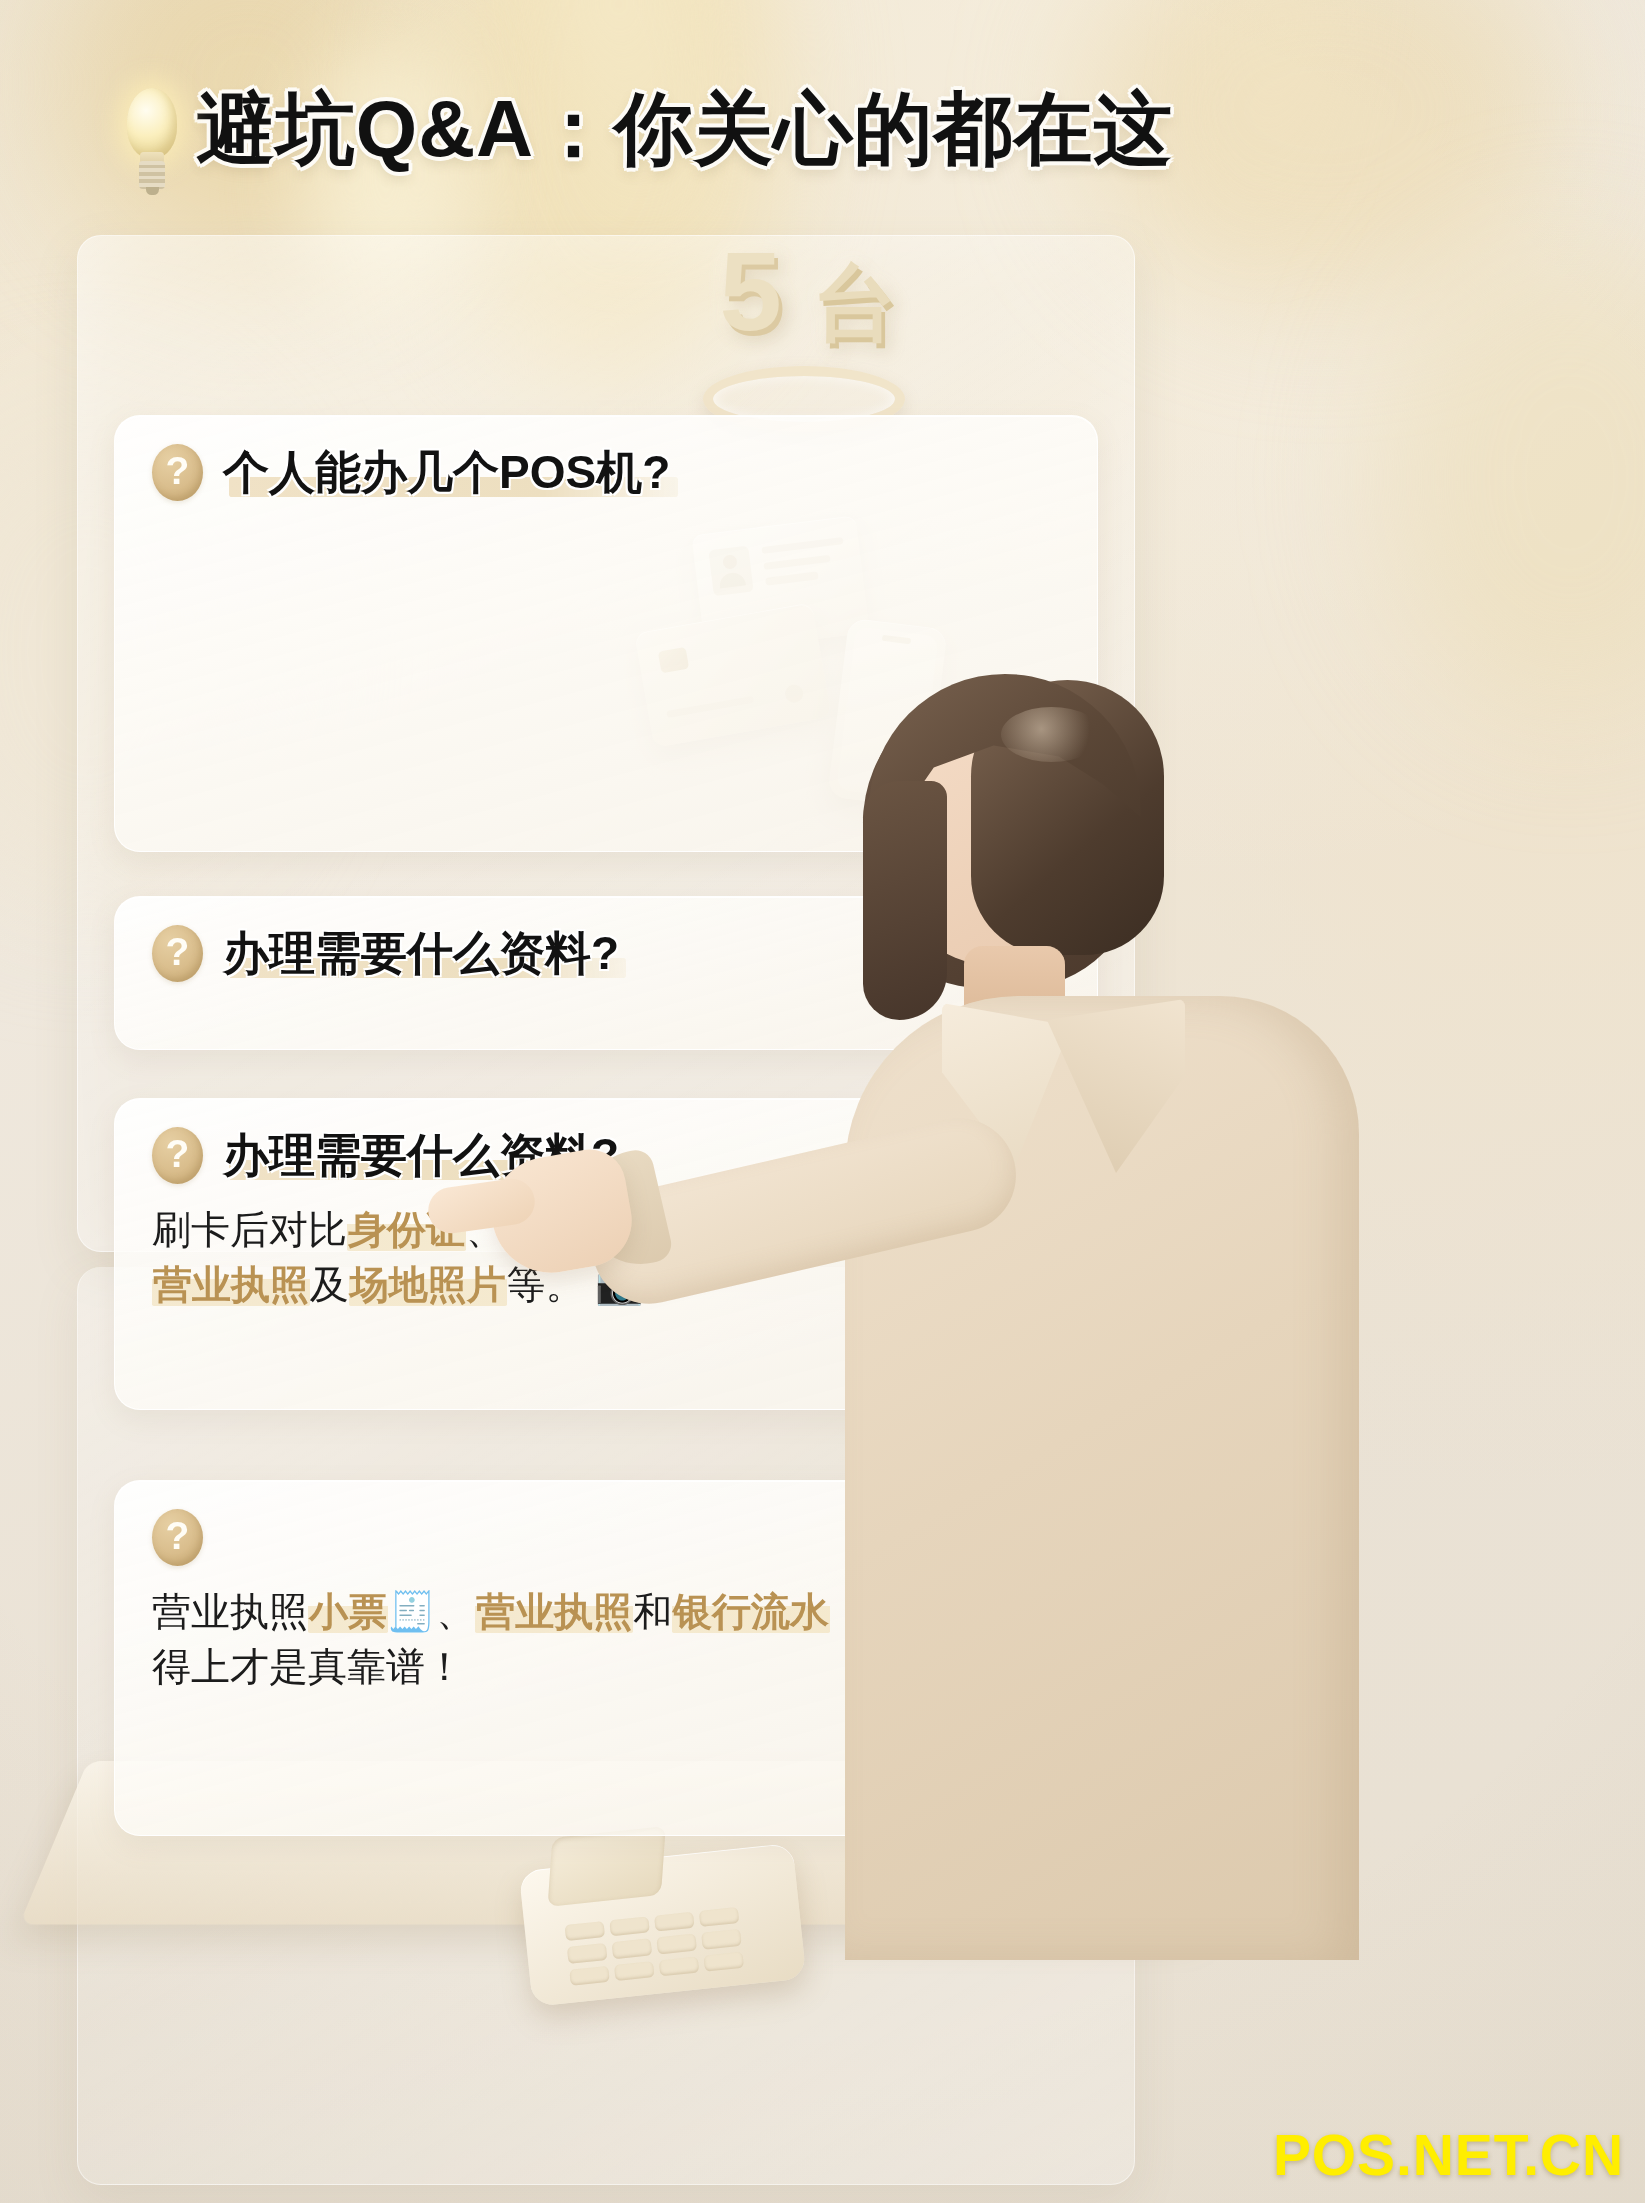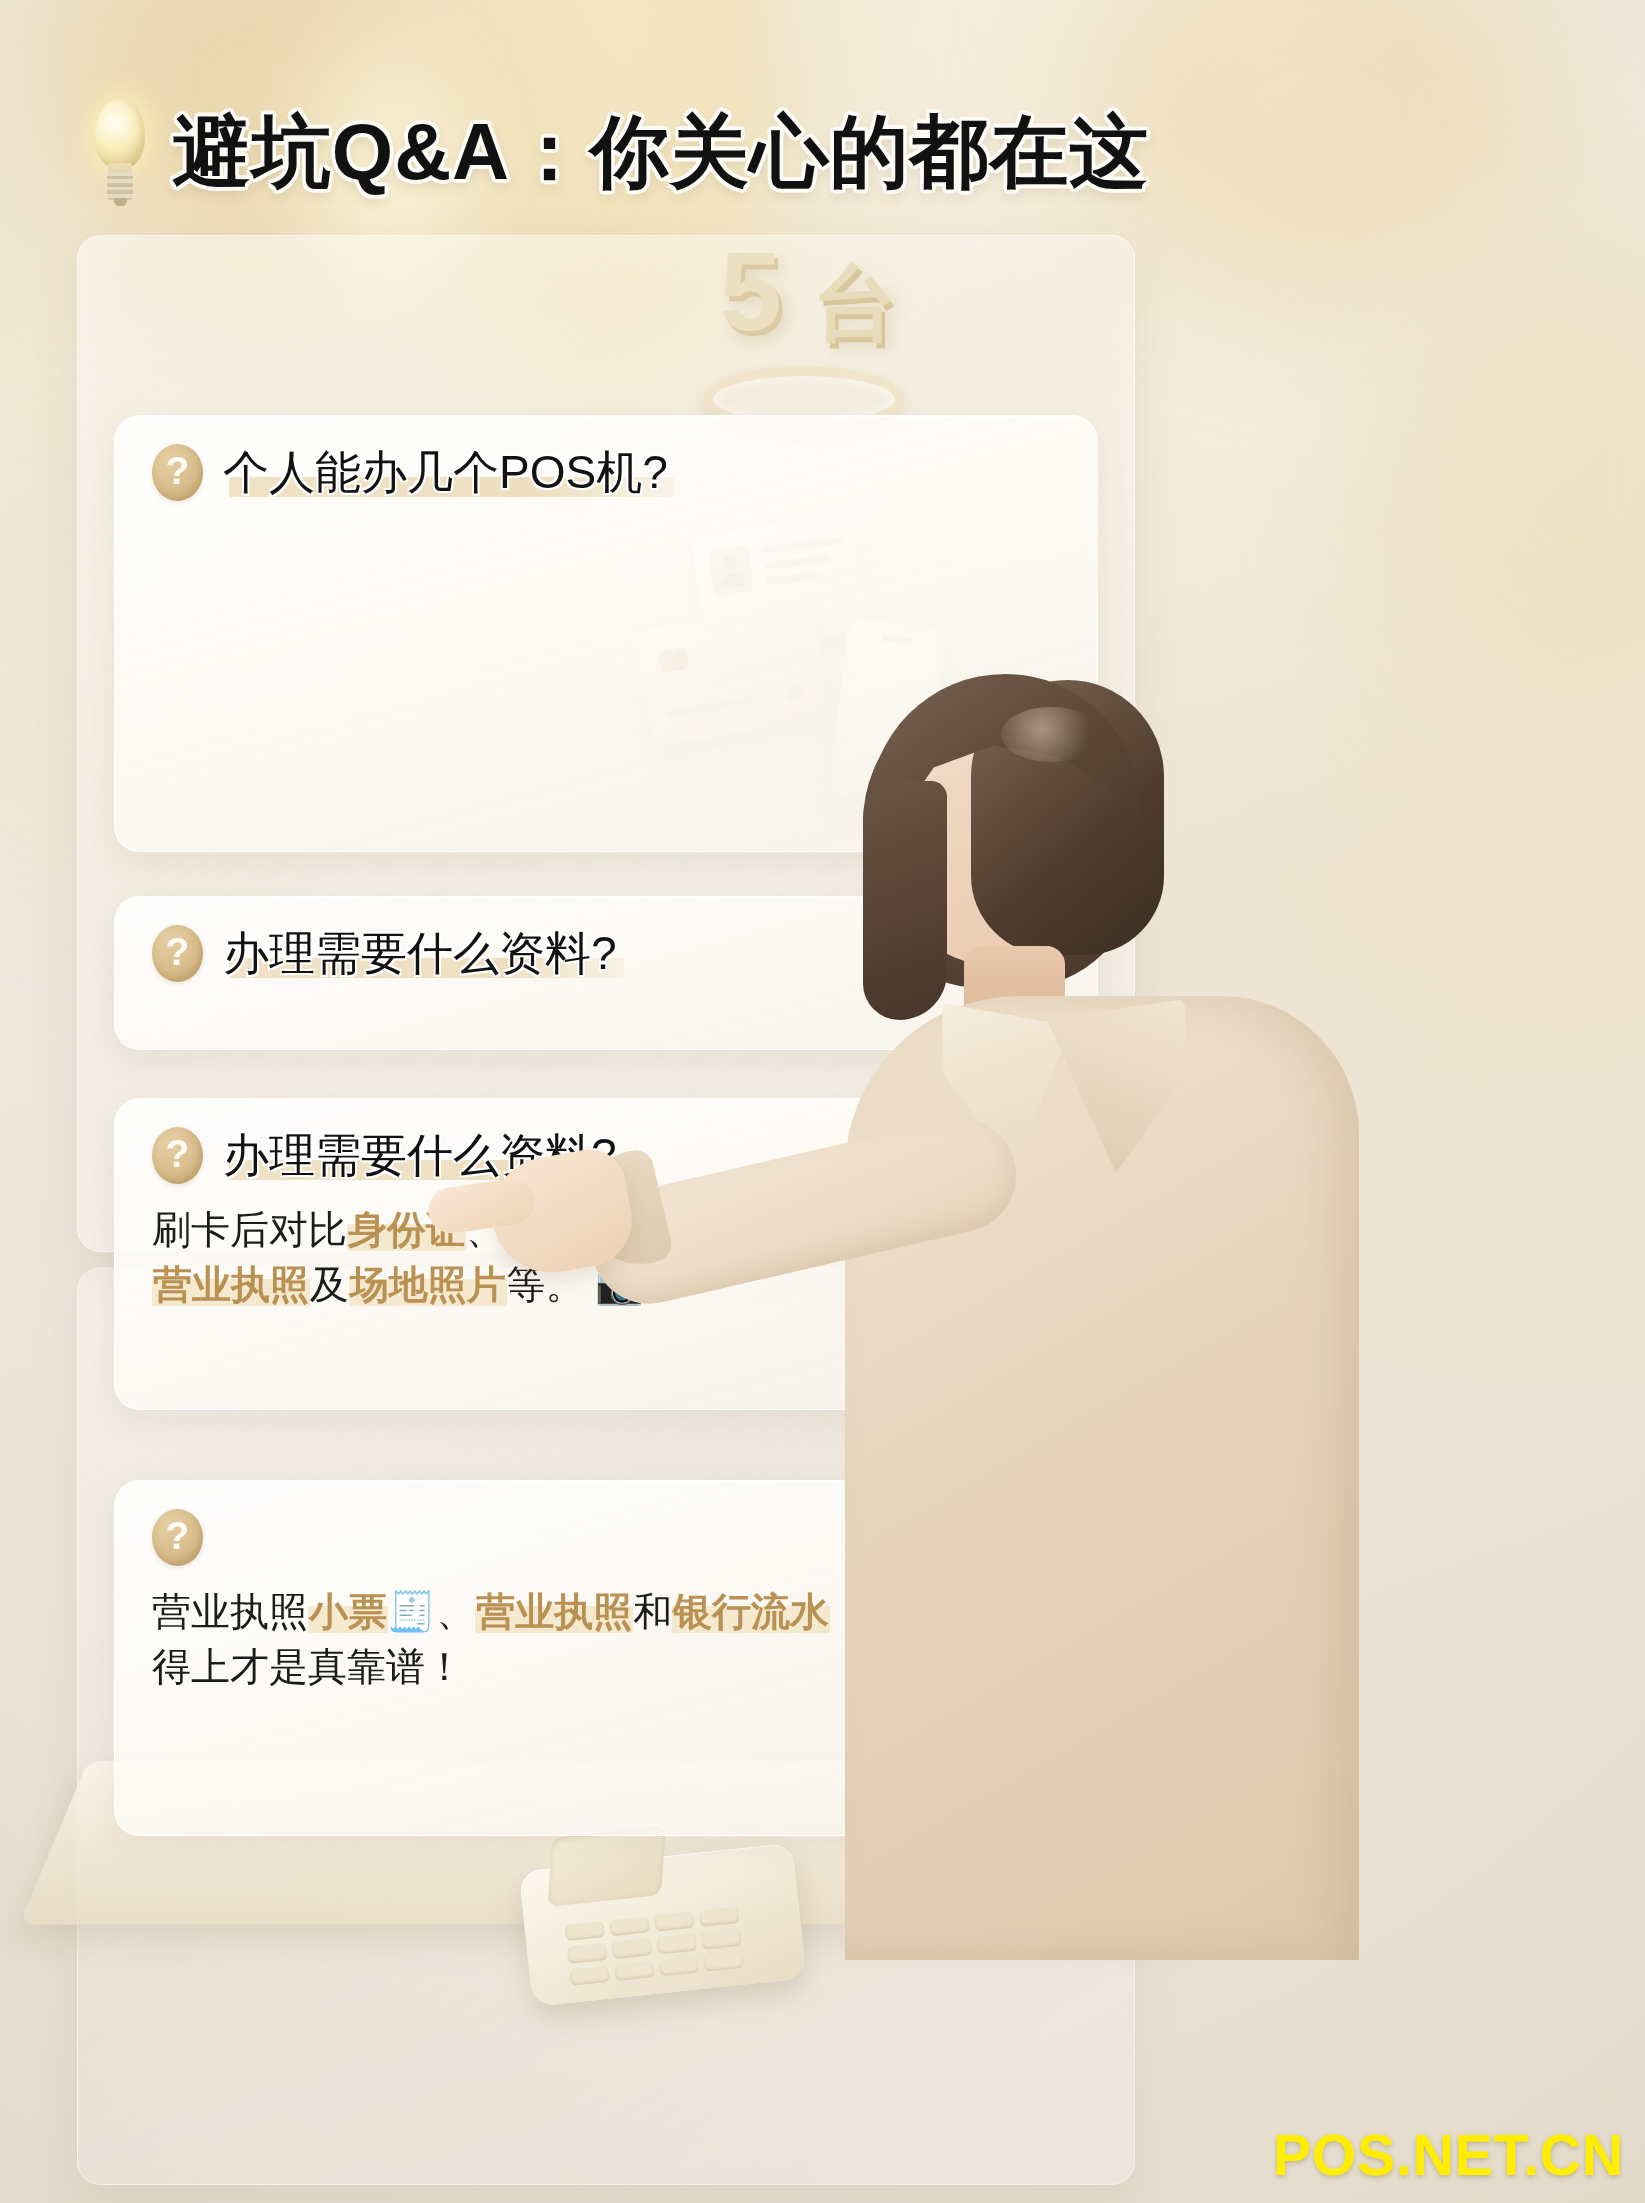--- a/index.html
+++ b/index.html
@@ -29,21 +29,21 @@
   .b6{ left:303px; top:37px;   width:165px; height:275px; background:rgba(250,241,214,.75); filter:blur(41px);}
   .streak{ position:absolute; filter:blur(35px); opacity:.55; }
   .s1{ left:569px; top:-55px; width:129px; height:331px; background:linear-gradient(180deg,#f7edcf,rgba(247,237,207,0)); transform:rotate(-8deg); }
   .s2{ left:1212px;top:-37px; width:110px; height:303px; background:linear-gradient(180deg,#f3e6c4,rgba(243,230,196,0)); transform:rotate(9deg); }
   .vignette{ position:absolute; inset:0;
     background:radial-gradient(110% 85% at 50% 45%, rgba(0,0,0,0) 55%, rgba(120,100,70,.10) 100%); }
 
   
   #title-bar{
     position:absolute; left:0; top:88px; width:1194px; height:129px; z-index:6;
-    display:flex; align-items:center; padding-left:88px; gap:20px;
+    display:flex; padding-left:120px; gap:12px;
   }
   .bulb{ width:64px; height:107px; position:relative; flex:0 0 auto; }
   .bulb .glass{
     position:absolute; left:7.3px; top:0; width:50px; height:70px; border-radius:50% 50% 44% 44%;
     background:radial-gradient(circle at 38% 32%, #fffdf0 0%, #fbefbe 45%, #e9d89a 80%, #d9c586 100%);
     box-shadow:0 0 24px 9.2px rgba(252,236,182,.85), inset -4.6px -5.5px 9.2px rgba(200,175,110,.45);
   }
   .bulb .neck{ position:absolute; left:20px; top:64px; width:24px; height:12px;
     background:linear-gradient(180deg,#efe2bd,#dfcfa4); border-radius:3.7px; }
   .bulb .base{ position:absolute; left:19px; top:73px; width:26px; height:27.5px; border-radius:3.7px;
@@ -92,21 +92,21 @@
 
   .q-row{ display:flex; align-items:center; gap:20px; }
   .q-badge{
     flex:0 0 auto; width:51px; height:57px; border-radius:50%;
     background:radial-gradient(circle at 35% 28%, #e6cfa3 0%, #d9bd8c 55%, #c9a971 100%);
     box-shadow:inset -2.8px -3.7px 7.3px rgba(150,120,70,.30), 0 1.8px 5.5px rgba(150,125,80,.18);
     display:flex; align-items:center; justify-content:center;
     color:#fffdf6; font-size:39px; font-weight:700; line-height:1; padding-bottom:3.7px;
   }
   .q-text{
-    font-size:46px; font-weight:400; color:#121212; line-height:1.18; white-space:nowrap;
+    font-size:46px; font-weight:700; color:#121212; line-height:1.18; white-space:nowrap;
     position:relative; z-index:2; letter-spacing:0;
     text-shadow:-1.8px -1.8px 0 #fff,1.8px -1.8px 0 #fff,-1.8px 1.8px 0 #fff,1.8px 1.8px 0 #fff;
   }
   .q-wrap{ position:relative; display:inline-block; }
   .q-wrap::after{
     content:""; position:absolute; left:5.5px; right:-7.3px; bottom:1.8px; height:20px; z-index:1;
     background:linear-gradient(90deg,#f0e2c6,#eddfc0 70%, rgba(237,223,192,.25));
     border-radius:2.8px;
   }
 

